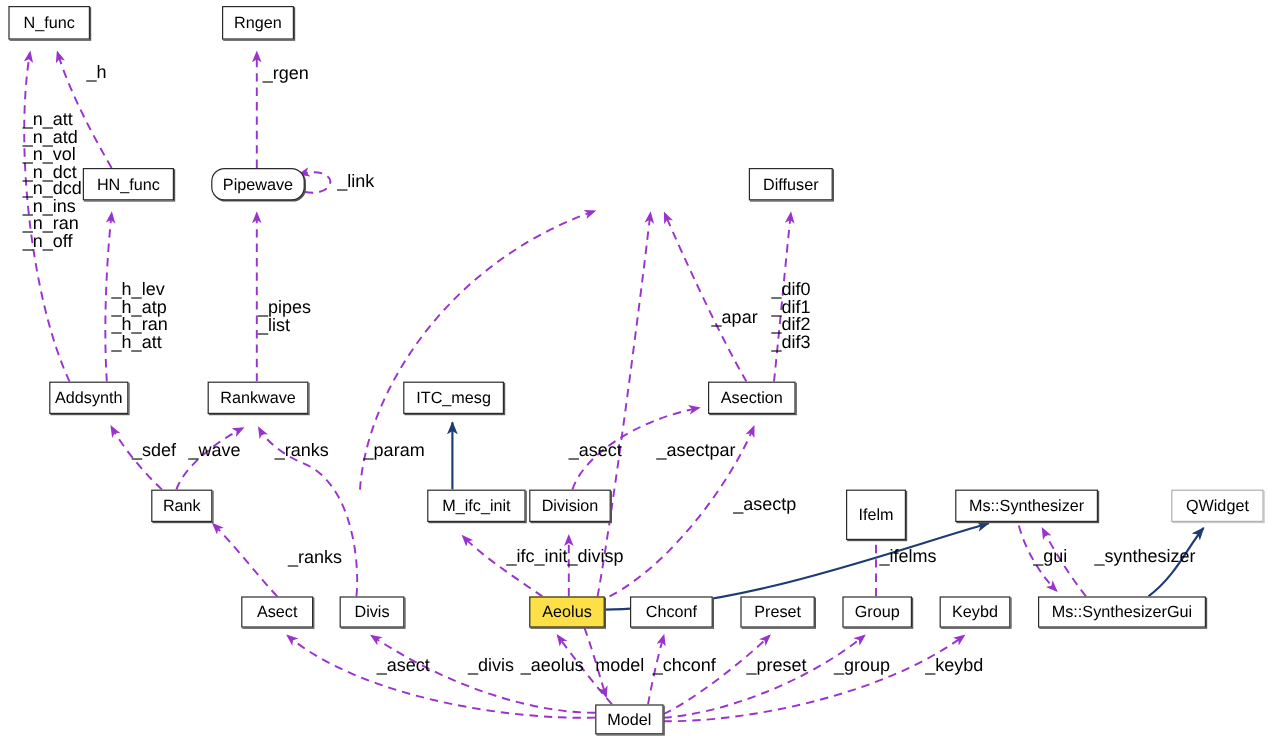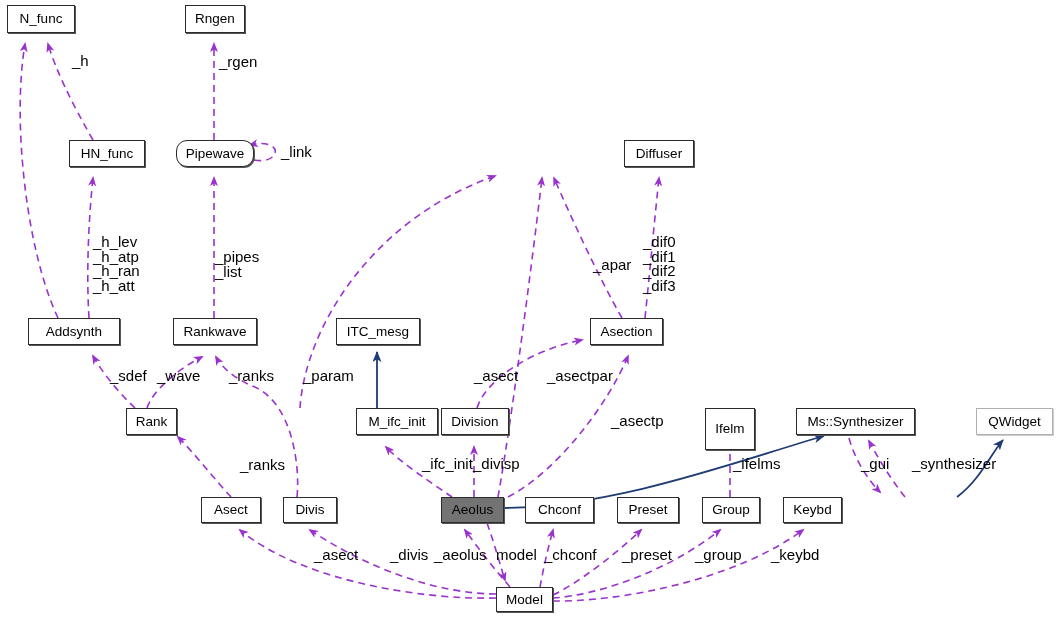--- a/index.html
+++ b/index.html
@@ -12,21 +12,21 @@
     border:1px solid #2b2b2b;
     background:#ffffff;
     color:#000000;
     font-size:13.5px;
     line-height:1;
     display:flex;align-items:center;justify-content:center;
     white-space:nowrap;
     box-shadow:1px 1px 0 0 #555;
     z-index:5;
   }
-  .node.highlight{background:#737373;}
+  .node.highlight{background:#fde047;}
   .node.light{border:1px solid #b0b0b0;box-shadow:1px 1px 0 0 #cccccc;}
   .edge-label{
     position:absolute;
     font-size:15px;
     line-height:14.5px;
     color:#000;
     white-space:pre;
     z-index:6;
     background:transparent;
   }
@@ -115,42 +115,51 @@
 
       <path d="M957,497 C980,480 990,455 1003,440"></path>
     </g>
   </svg>
 
   <div class="node" style="left: 7px; top: 5px; width: 68px; height: 28px;">N_func</div>
   <div class="node" style="left: 185px; top: 5px; width: 60px; height: 28px;">Rngen</div>
   <div class="node" style="left: 69px; top: 140px; width: 76px; height: 27px;">HN_func</div>
   <div class="node" style="left: 176px; top: 140px; width: 78px; height: 27px; border-radius: 11px;">Pipewave</div>
   <div class="node" style="left: 624px; top: 140px; width: 70px; height: 27px;">Diffuser</div>
-  <div class="node" style="left: 28px; top: 318px; width: 92px; height: 27px;">Addsynth</div>
+  <div class="node" style="left: 41px; top: 318px; width: 66px; height: 27px;">Addsynth</div>
   <div class="node" style="left: 173px; top: 318px; width: 84px; height: 27px;">Rankwave</div>
   <div class="node" style="left: 336px; top: 318px; width: 84px; height: 27px;">ITC_mesg</div>
   <div class="node" style="left: 590px; top: 318px; width: 73px; height: 27px;">Asection</div>
   <div class="node" style="left: 126px; top: 408px; width: 51px; height: 27px;">Rank</div>
   <div class="node" style="left: 336px; top: 408px; width: 82px; height: 27px; margin-left: 20px;">M_ifc_init</div>
   <div class="node" style="left: 441px; top: 408px; width: 68px; height: 27px;">Division</div>
   <div class="node" style="left: 705px; top: 408px; width: 50px; height: 42px;">Ifelm</div>
   <div class="node" style="left: 796px; top: 408px; width: 119px; height: 27px;">Ms::Synthesizer</div>
   <div class="node light" style="left: 976px; top: 408px; width: 77px; height: 27px;">QWidget</div>
   <div class="node" style="left: 201px; top: 497px; width: 60px; height: 26px;">Asect</div>
   <div class="node" style="left: 283px; top: 497px; width: 54px; height: 26px;">Divis</div>
   <div class="node highlight" style="left: 441px; top: 497px; width: 63px; height: 26px;">Aeolus</div>
   <div class="node" style="left: 525px; top: 497px; width: 69px; height: 26px;">Chconf</div>
   <div class="node" style="left: 617px; top: 497px; width: 62px; height: 26px;">Preset</div>
   <div class="node" style="left: 702px; top: 497px; width: 58px; height: 26px;">Group</div>
   <div class="node" style="left: 783px; top: 497px; width: 59px; height: 26px;">Keybd</div>
+  <div class="node" style="left: 865px; top: 497px; width: 140px; height: 26px;">Ms::SynthesizerGui</div>
   <div class="node" style="left: 496px; top: 587px; width: 57px; height: 25px;">Model</div>
 
   <div class="edge-label" style="left: 72px; top: 54px;">_h</div>
   <div class="edge-label" style="left: 219px; top: 55px;">_rgen</div>
   <div class="edge-label" style="left: 281px; top: 145px;">_link</div>
+  <div class="edge-label" style="left: 19px; top: 93px;">_n_att
+_n_atd
+_n_vol
+_n_dct
+_n_dcd
+_n_ins
+_n_ran
+_n_off</div>
   <div class="edge-label" style="left: 93px; top: 235px;">_h_lev
 _h_atp
 _h_ran
 _h_att</div>
   <div class="edge-label" style="left: 215px; top: 250px;">_pipes
 _list</div>
   <div class="edge-label" style="left: 593px; top: 258px;">_apar</div>
   <div class="edge-label" style="left: 643px; top: 235px;">_dif0
 _dif1
 _dif2

